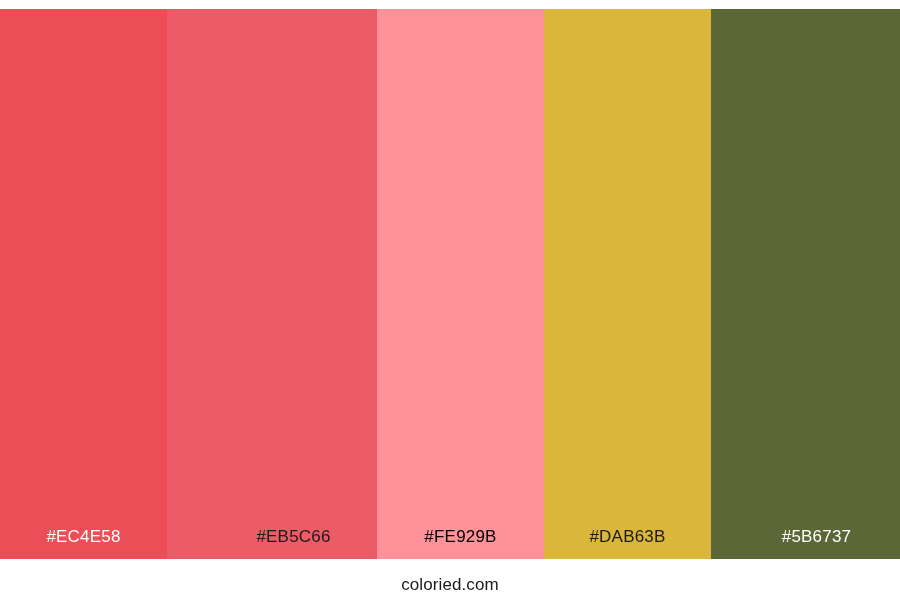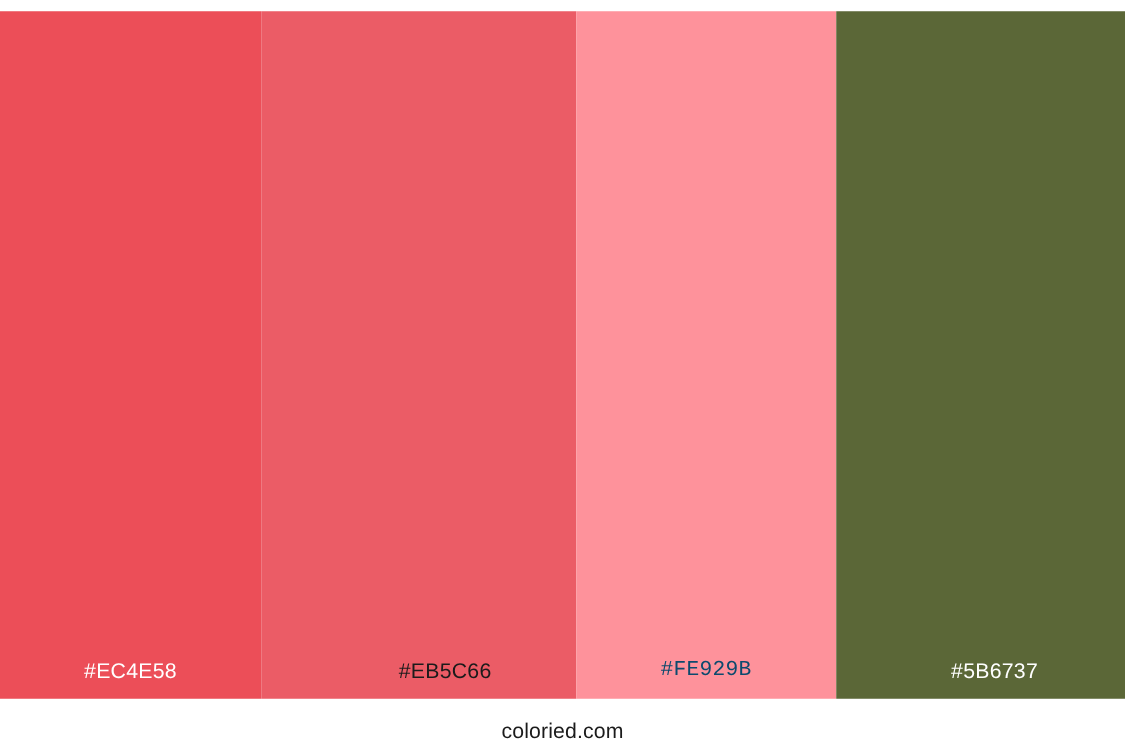--- a/index.html
+++ b/index.html
@@ -78,23 +78,26 @@
 
     <div class="swatch" id="swatch-0" style="background-color: rgb(236, 78, 88);">
       <span class="swatch-label label-light" style="color: rgb(255, 255, 255);">#EC4E58</span>
     </div>
 
     <div class="swatch" id="swatch-1" style="background-color: rgb(235, 92, 102); padding-left: 43px;">
       <span class="swatch-label label-dark" style="color: rgb(27, 27, 27);">#EB5C66</span>
     </div>
 
     <div class="swatch" id="swatch-2" style="background-color: rgb(254, 146, 155);">
-      <span class="swatch-label label-dark" style="color: #0c4a6e; font-family: Liberation Mono, monospace;">#FE929B</span>
+      <span class="swatch-label label-dark" style="color: #000000;">#FE929B</span>
     </div>
 
+    <div class="swatch" id="swatch-3" style="background-color: rgb(218, 182, 59);">
+      <span class="swatch-label label-dark" style="color: rgb(27, 27, 27);">#DAB63B</span>
+    </div>
 
     <div class="swatch" id="swatch-4" style="background-color: rgb(91, 103, 55); padding-left: 22px;">
       <span class="swatch-label label-light" style="color: rgb(255, 255, 255);">#5B6737</span>
     </div>
 
   </div>
 
   <div class="footer" style="background-color: rgb(255, 255, 255);">
     <span class="footer-text" style="color: rgb(27, 27, 27);">coloried.com</span>
   </div>

